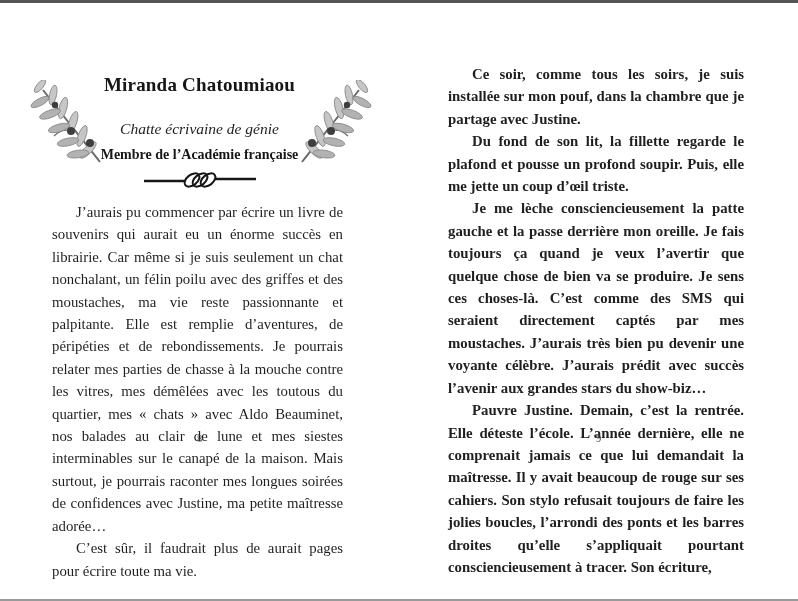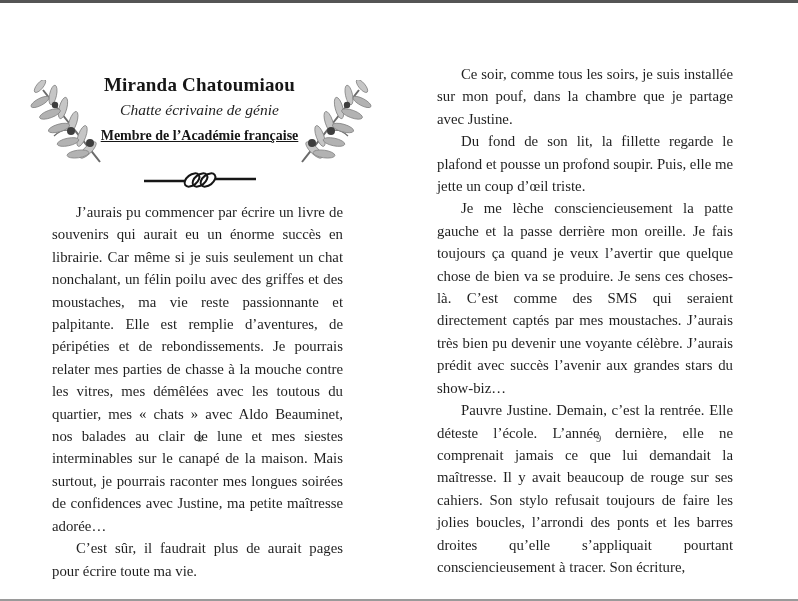--- a/index.html
+++ b/index.html
@@ -14,33 +14,33 @@
   .rule-top { position:absolute; top:0; left:0; width:798px; height:3px; background:#555555; }
   .rule-bottom { position:absolute; bottom:0; left:0; width:798px; height:2px; background:#9a9a9a; }
 
   .page { position:absolute; top:0; width:399px; height:462px; background:transparent; }
   .page-left  { left:0; }
   .page-right { left:399px; }
 
   
   .chapter-header { position:absolute; top:74px; left:0; width:399px; text-align:center; }
   .author-name { margin:0; font-size:19px; font-weight:bold; letter-spacing:.2px; color:#161616; }
-  .author-subtitle { margin:5px 0 0 0; font-style:italic; font-size:15.5px; color:#222222; }
-  .author-affiliation { margin:9px 0 0 0; font-weight:bold; font-size:14px; color:#161616;text-decoration:underline; }
+  .author-subtitle { margin:24px 0 0 0; font-style:italic; font-size:15.5px; color:#222222; }
+  .author-affiliation { margin:9px 0 0 0; font-weight:bold; font-size:14px; color:#161616; }
 
   .branch { position:absolute; top:80px; width:80px; height:88px; }
   .branch-left  { left:30px; }
   .branch-right { left:292px; transform:scaleX(-1); }
 
   .divider-wrap { position:absolute; top:169px; left:0; width:399px; text-align:center; }
 
   
   .body-text { position:absolute; }
   .body-text-left  { top:201px; left:52px;  width:291px; }
-  .body-text-right { top:63px;  left:38px;  width:296px; }
+  .body-text-right { top:63px;  left:49px;  width:296px;font-weight:bold; }
   .body-text p.para {
     margin:0;
     text-indent:24px;
     text-align:justify;
     font-size:14.8px;
     line-height:22.4px;
     color:#1f1f1f;
     hyphens:auto;
     -webkit-hyphens:auto;
   }

